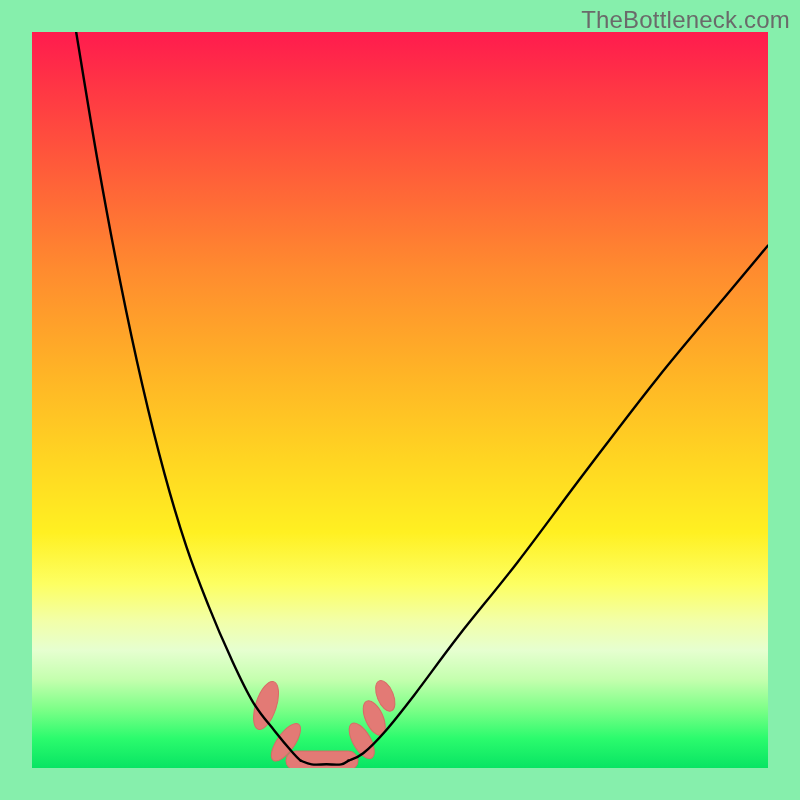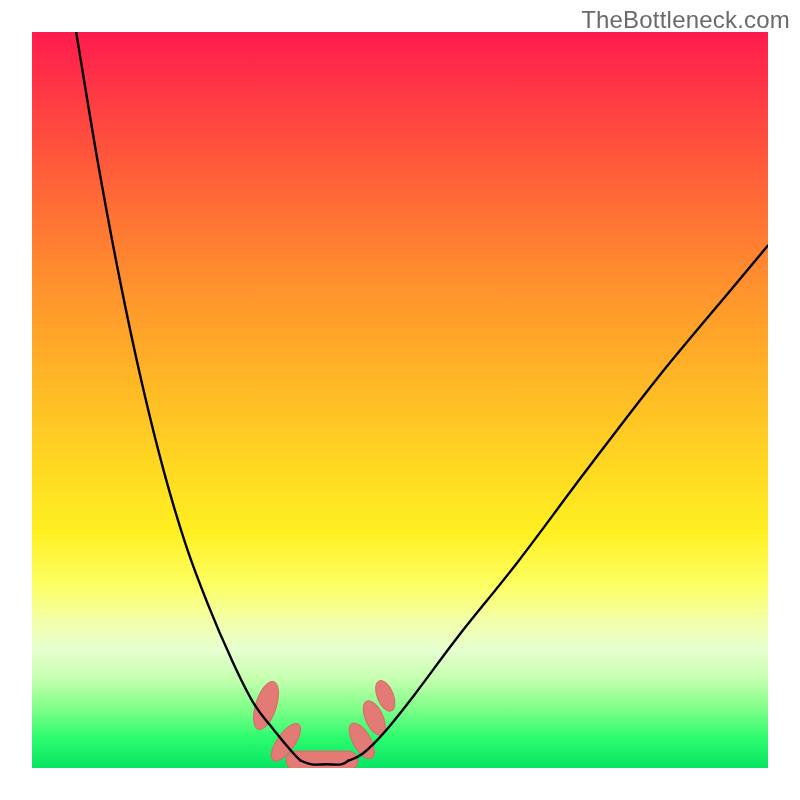--- a/index.html
+++ b/index.html
@@ -8,21 +8,21 @@
     width: 800px;
     height: 800px;
     overflow: hidden;
     background: #000;
     font-family: Arial, Helvetica, sans-serif;
   }
   .frame {
     position: relative;
     width: 800px;
     height: 800px;
-    background: #ffffff;
+    background: #86efac;
   }
   .plot-area {
     position: absolute;
     left: 32px;
     top: 32px;
     width: 736px;
     height: 736px;
     background: linear-gradient(
       to bottom,
       #ff1b4e 0%,

